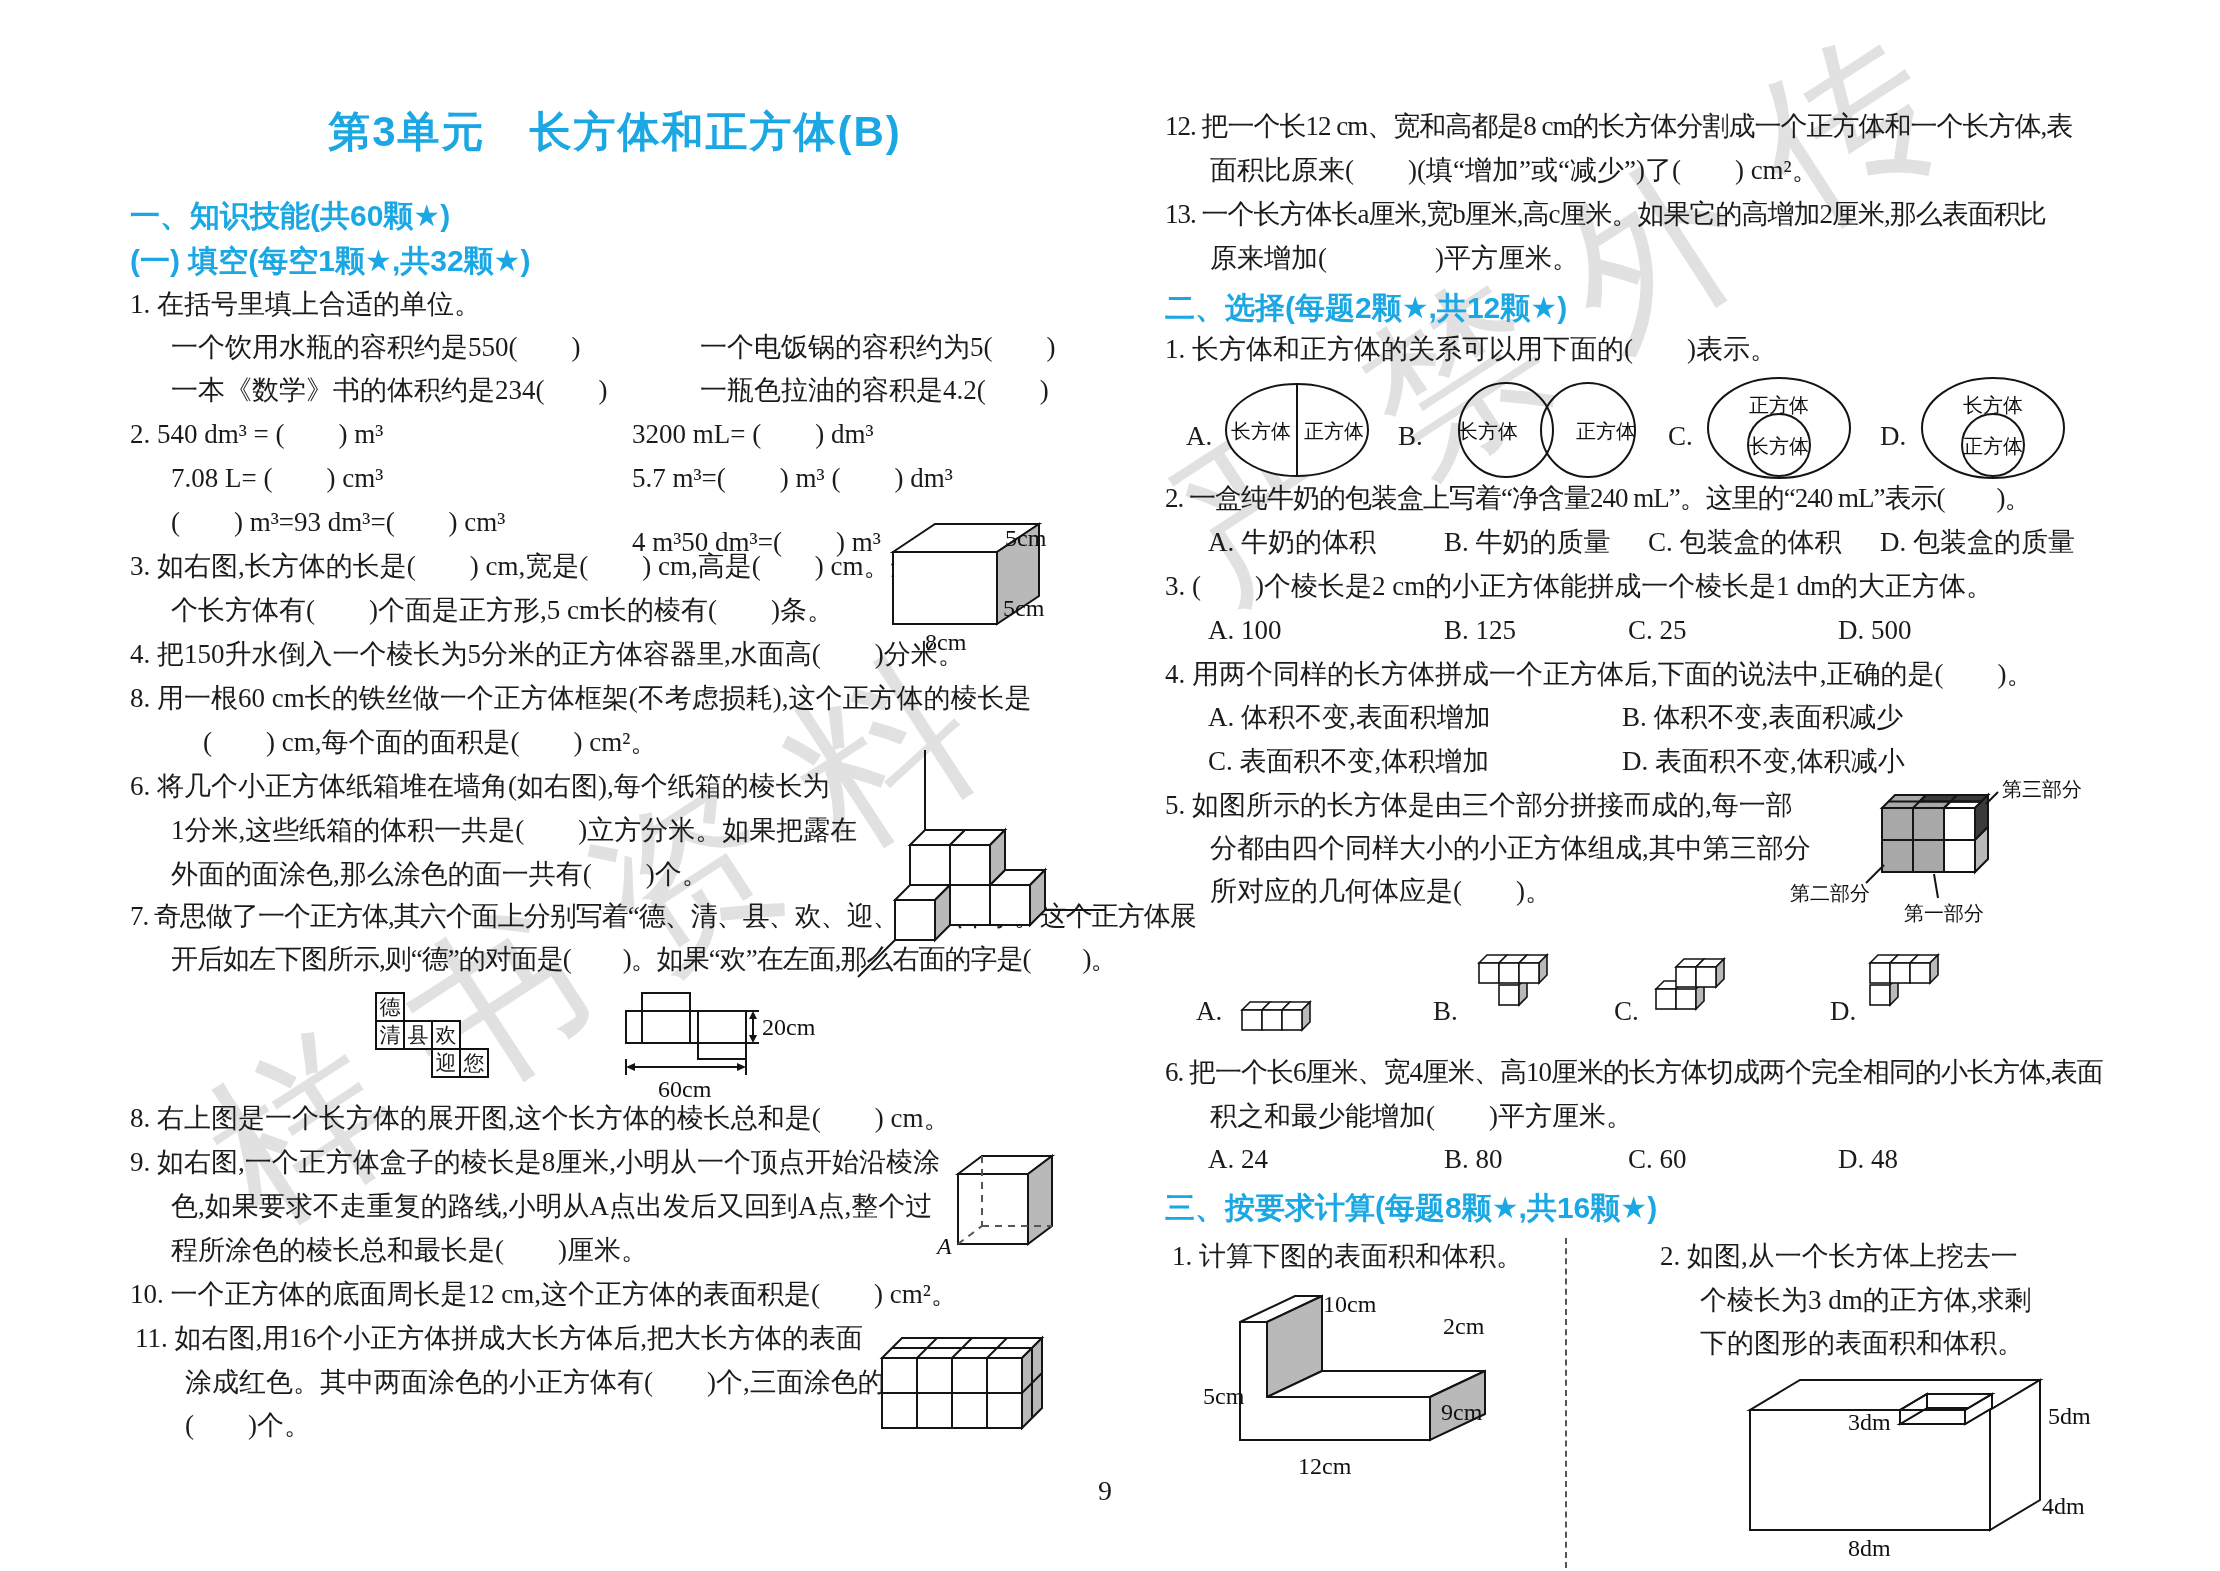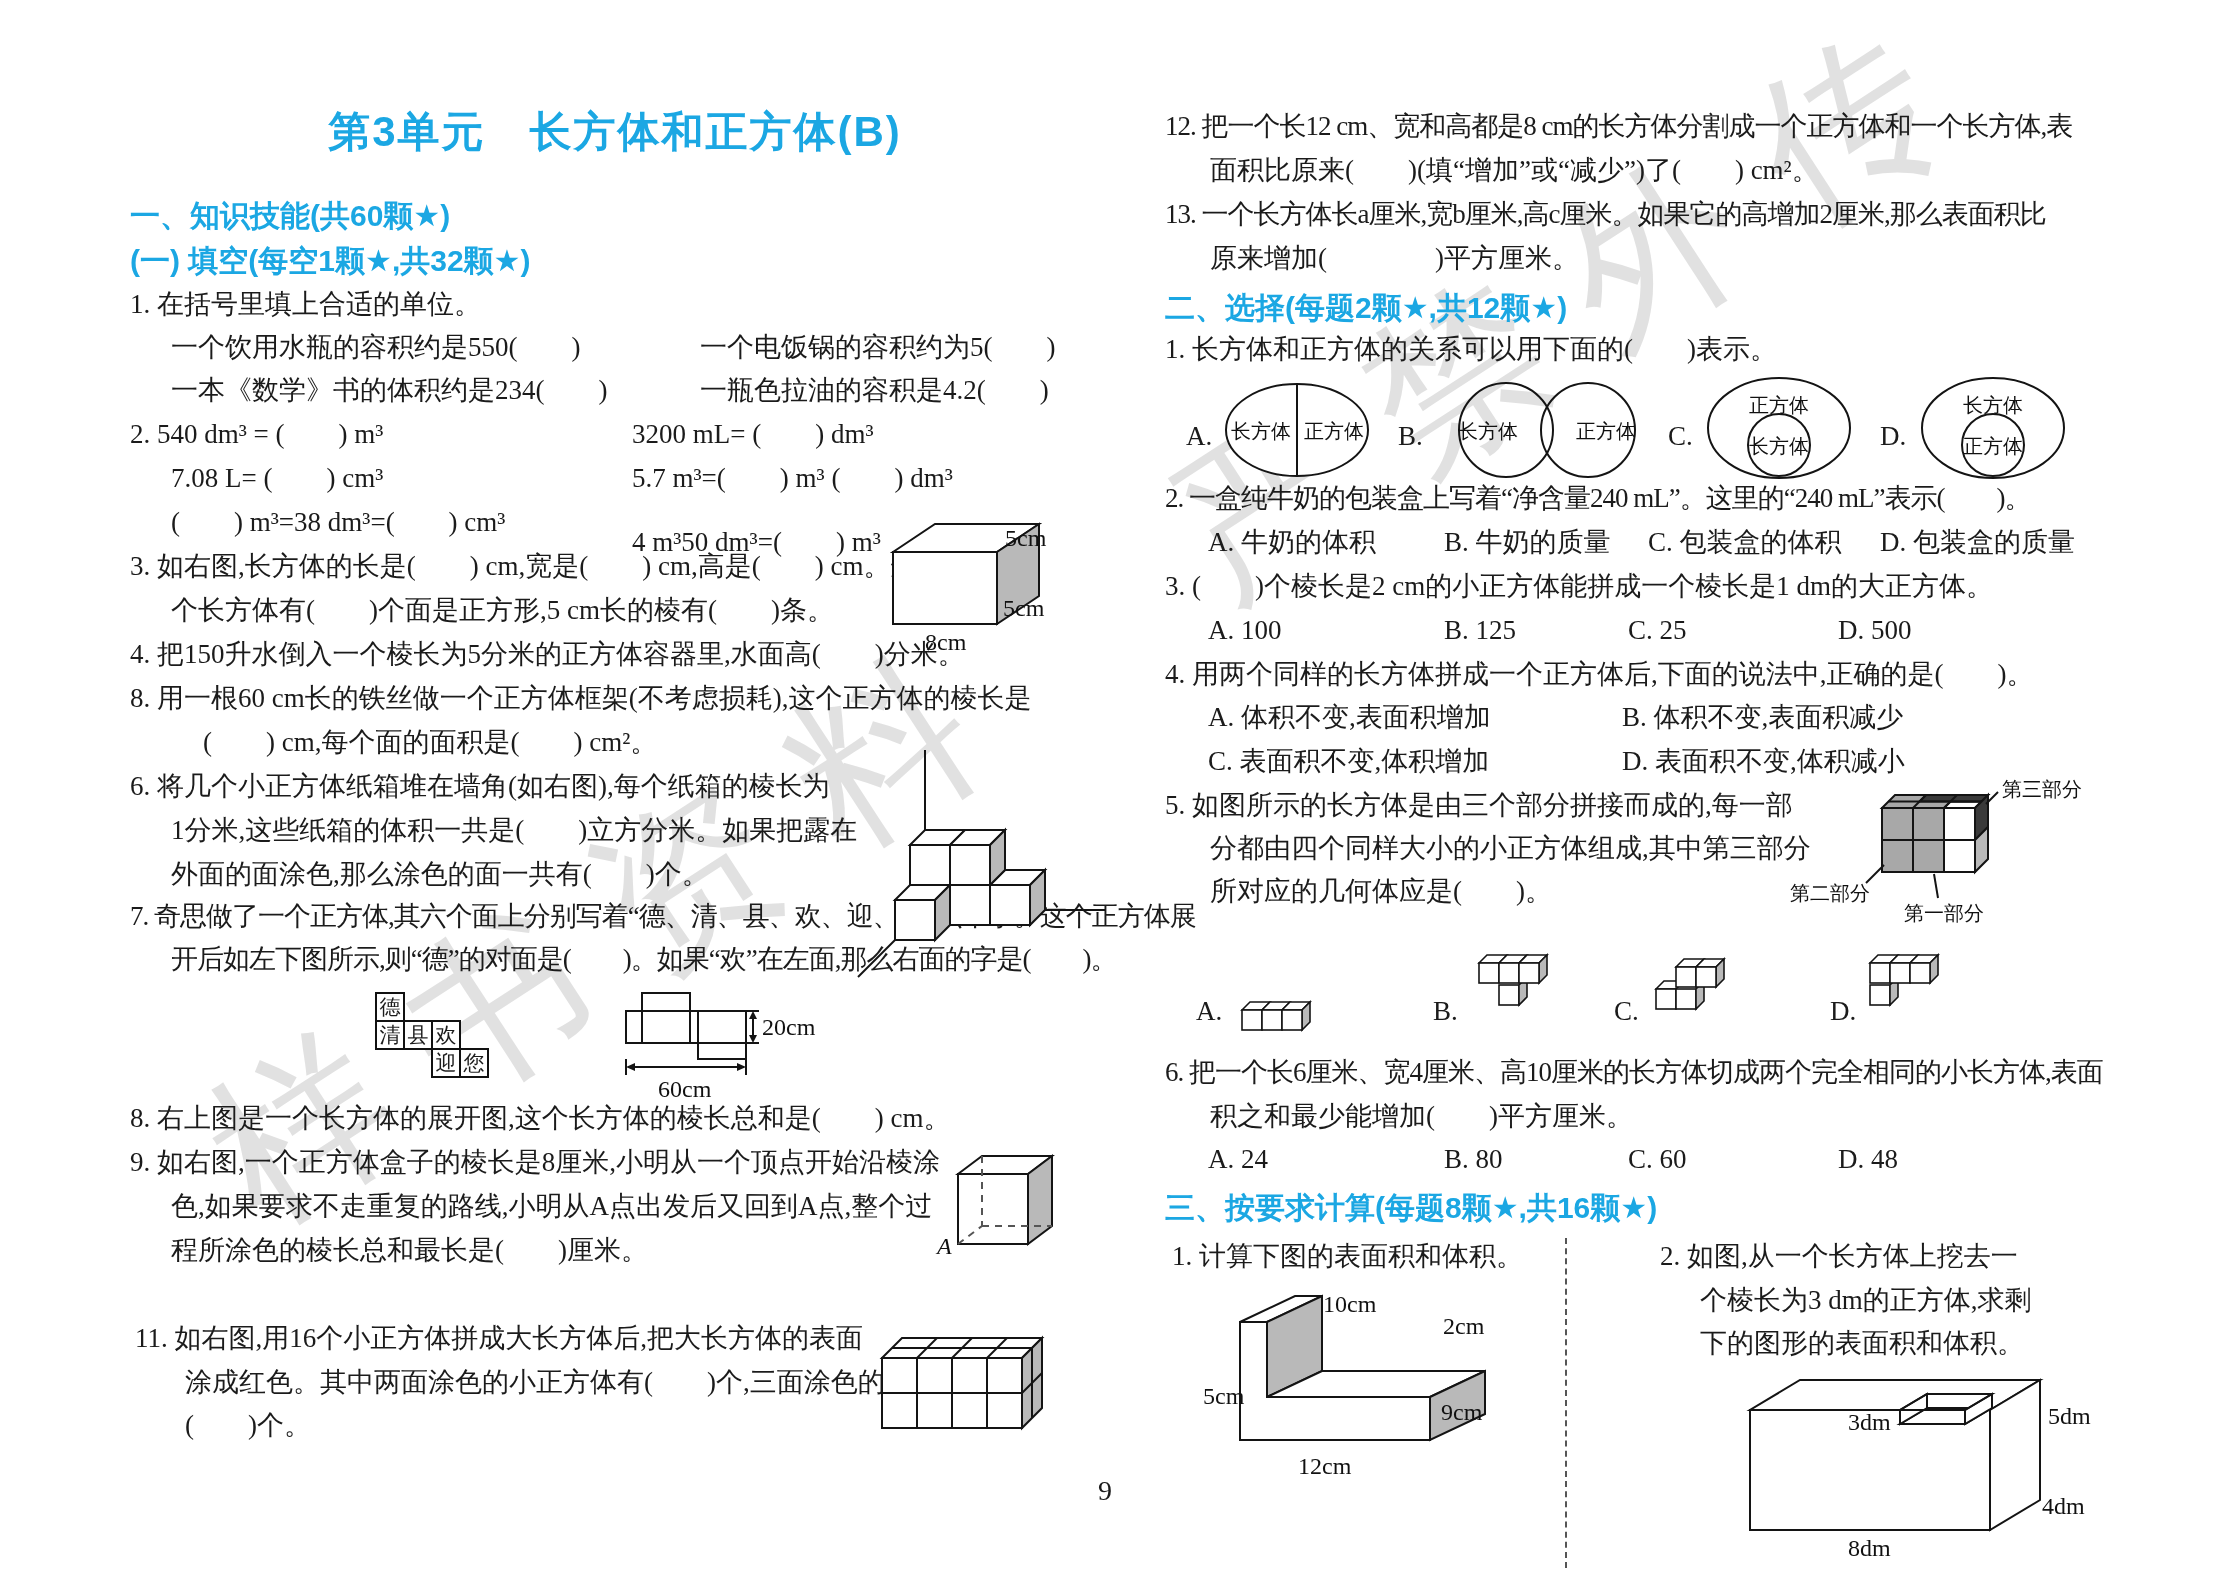--- a/index.html
+++ b/index.html
@@ -46,36 +46,37 @@
 
   <div class="ln" style="left:130px;top:288px;">1. 在括号里填上合适的单位。</div>
   <div class="ln" style="left:171px;top:331px;">一个饮用水瓶的容积约是550(　　)</div>
   <div class="ln" style="left:700px;top:331px;">一个电饭锅的容积约为5(　　)</div>
   <div class="ln" style="left:171px;top:374px;">一本《数学》书的体积约是234(　　)</div>
   <div class="ln" style="left:700px;top:374px;">一瓶色拉油的容积是4.2(　　)</div>
   <div class="ln" style="left:130px;top:418px;">2. 540 dm³ = (　　) m³</div>
   <div class="ln" style="left:632px;top:418px;">3200 mL= (　　) dm³</div>
   <div class="ln" style="left:171px;top:462px;">7.08 L= (　　) cm³</div>
   <div class="ln" style="left:632px;top:462px;">5.7 m³=(　　) m³ (　　) dm³</div>
-  <div class="ln" style="left:171px;top:506px;">(　　) m³=38 dm³=(　　) cm³</div>
+  <div class="ln" style="left:171px;top:506px;">(　　) m³=93 dm³=(　　) cm³</div>
   <div class="ln" style="left:632px;top:526px;">4 m³50 dm³=(　　) m³</div>
   <div class="ln" style="left:130px;top:550px;">3. 如右图,长方体的长是(　　) cm,宽是(　　) cm,高是(　　) cm。这</div>
   <div class="ln" style="left:171px;top:594px;">个长方体有(　　)个面是正方形,5 cm长的棱有(　　)条。</div>
   <div class="ln" style="left:130px;top:638px;">4. 把150升水倒入一个棱长为5分米的正方体容器里,水面高(　　)分米。</div>
   <div class="ln" style="left:130px;top:682px;">8. 用一根60 cm长的铁丝做一个正方体框架(不考虑损耗),这个正方体的棱长是</div>
   <div class="ln" style="left:171px;top:726px;margin-left:32px;">(　　) cm,每个面的面积是(　　) cm²。</div>
   <div class="ln" style="left:130px;top:770px;">6. 将几个小正方体纸箱堆在墙角(如右图),每个纸箱的棱长为</div>
   <div class="ln" style="left:171px;top:814px;">1分米,这些纸箱的体积一共是(　　)立方分米。如果把露在</div>
   <div class="ln" style="left:171px;top:858px;">外面的面涂色,那么涂色的面一共有(　　)个。</div>
   <div class="ln tight" style="left:130px;top:900px;">7. 奇思做了一个正方体,其六个面上分别写着“德、清、县、欢、迎、您”六个字。这个正方体展</div>
   <div class="ln tight" style="left:171px;top:943px;">开后如左下图所示,则“德”的对面是(　　)。如果“欢”在左面,那么右面的字是(　　)。</div>
   <div class="ln" style="left:130px;top:1102px;">8. 右上图是一个长方体的展开图,这个长方体的棱长总和是(　　) cm。</div>
   <div class="ln" style="left:130px;top:1146px;">9. 如右图,一个正方体盒子的棱长是8厘米,小明从一个顶点开始沿棱涂</div>
   <div class="ln" style="left:171px;top:1234px;">程所涂色的棱长总和最长是(　　)厘米。</div>
   <div class="ln" style="left:171px;top:1190px;">色,如果要求不走重复的路线,小明从A点出发后又回到A点,整个过</div>
+  <div class="ln" style="left:130px;top:1278px;">10. 一个正方体的底面周长是12 cm,这个正方体的表面积是(　　) cm²。</div>
   <div class="ln" style="left:135px;top:1322px;">11. 如右图,用16个小正方体拼成大长方体后,把大长方体的表面</div>
   <div class="ln" style="left:185px;top:1366px;">涂成红色。其中两面涂色的小正方体有(　　)个,三面涂色的有</div>
   <div class="ln" style="left:185px;top:1409px;">(　　)个。</div>
 
   <div class="ln tight" style="left:1165px;top:110px;">12. 把一个长12 cm、宽和高都是8 cm的长方体分割成一个正方体和一个长方体,表</div>
   <div class="ln" style="left:1210px;top:154px;">面积比原来(　　)(填“增加”或“减少”)了(　　) cm²。</div>
   <div class="ln tight" style="left:1165px;top:198px;">13. 一个长方体长a厘米,宽b厘米,高c厘米。如果它的高增加2厘米,那么表面积比</div>
   <div class="ln" style="left:1210px;top:242px;">原来增加(　　　　)平方厘米。</div>
 
   <div class="hd" style="left:1165px;top:288px;">二、选择(每题2颗★,共12颗★)</div>

